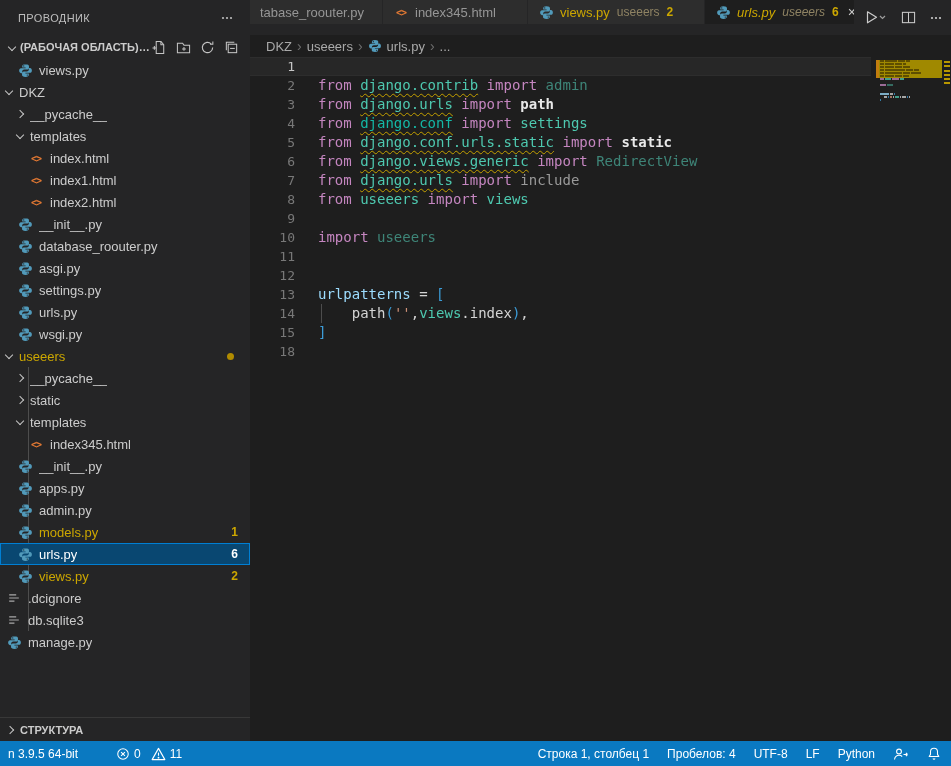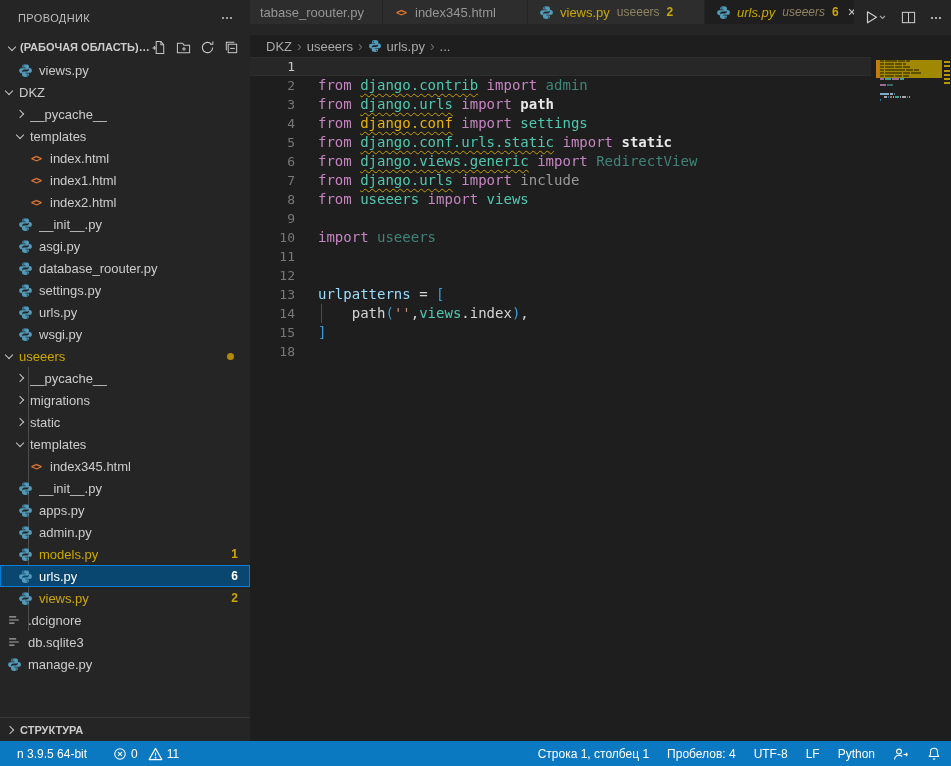--- a/index.html
+++ b/index.html
@@ -66,21 +66,21 @@
   .minimap { position:absolute; top:57px; right:9px; width:66px; height:60px; }
   .mm-row { position:absolute; left:0; right:0; height:3px; }
   .mm-row.warnrow { background:#a08900; }
   .mm-row.warnrow .gmark { position:absolute; left:0; top:0; width:3px; height:3px; background:#c27d0e; }
   .mm-bar { position:absolute; top:0; height:2px; }
   .overview-ruler { position:absolute; top:35px; right:0; width:9px; bottom:0; }
   .ov-mark { position:absolute; right:1px; width:6px; height:2px; background:#b99700; }
 
   
   .statusbar { position:absolute; left:0; right:0; bottom:0; height:25px; background:#0a79c1; color:#ffffff; display:flex; align-items:center; font-size:12px; }
-  .sb-left { display:flex; align-items:center; gap:8px; padding-left:17px; }
+  .sb-left { display:flex; align-items:center; gap:20px; padding-left:8px; }
   .sb-right { margin-left:auto; display:flex; align-items:center; gap:18px; padding-right:10px; }
   .status-item { display:flex; align-items:center; gap:4px; cursor:pointer; white-space:nowrap; }
   .problems { display:flex; align-items:center; gap:4px; margin-left:18px; }
   svg { display:block; }
 </style>
 </head>
 <body>
 
 <div class="sidebar">
   <div class="sb-title">
@@ -183,32 +183,32 @@
       </div>
       <div class="tree-row" style="padding-left: 17px;">
         <span class="fic">
           <svg width="15" height="15" viewBox="0 0 16 16">
             <path d="M7.9 1.2c-2.3 0-3.4.9-3.4 2v1.6h3.6v.7H3.2c-1.2 0-2 1-2 2.6s.8 2.7 2 2.7h1.3V9.1c0-1.2 1-2.1 2.2-2.1h3.1c1.1 0 1.9-.8 1.9-1.9V3.2c0-1.1-1.1-2-3.8-2z" fill="#519aba"></path>
             <path d="M8.1 14.8c2.3 0 3.4-.9 3.4-2v-1.6H7.9v-.7h4.9c1.2 0 2-1 2-2.6s-.8-2.7-2-2.7h-1.3v1.7c0 1.2-1 2.1-2.2 2.1H6.2c-1.1 0-1.9.8-1.9 1.9v1.9c0 1.1 1.1 2 3.8 2z" fill="#519aba"></path>
             <circle cx="6.1" cy="3.1" r=".7" fill="#252526"></circle>
             <circle cx="9.9" cy="12.9" r=".7" fill="#252526"></circle>
           </svg>
         </span>
+        <span class="lbl">database_roouter.py</span>
+      </div>
+      <div class="tree-row" style="padding-left: 17px;">
+        <span class="fic">
+          <svg width="15" height="15" viewBox="0 0 16 16">
+            <path d="M7.9 1.2c-2.3 0-3.4.9-3.4 2v1.6h3.6v.7H3.2c-1.2 0-2 1-2 2.6s.8 2.7 2 2.7h1.3V9.1c0-1.2 1-2.1 2.2-2.1h3.1c1.1 0 1.9-.8 1.9-1.9V3.2c0-1.1-1.1-2-3.8-2z" fill="#519aba"></path>
+            <path d="M8.1 14.8c2.3 0 3.4-.9 3.4-2v-1.6H7.9v-.7h4.9c1.2 0 2-1 2-2.6s-.8-2.7-2-2.7h-1.3v1.7c0 1.2-1 2.1-2.2 2.1H6.2c-1.1 0-1.9.8-1.9 1.9v1.9c0 1.1 1.1 2 3.8 2z" fill="#519aba"></path>
+            <circle cx="6.1" cy="3.1" r=".7" fill="#252526"></circle>
+            <circle cx="9.9" cy="12.9" r=".7" fill="#252526"></circle>
+          </svg>
+        </span>
         <span class="lbl">asgi.py</span>
-      </div>
-      <div class="tree-row" style="padding-left: 17px;">
-        <span class="fic">
-          <svg width="15" height="15" viewBox="0 0 16 16">
-            <path d="M7.9 1.2c-2.3 0-3.4.9-3.4 2v1.6h3.6v.7H3.2c-1.2 0-2 1-2 2.6s.8 2.7 2 2.7h1.3V9.1c0-1.2 1-2.1 2.2-2.1h3.1c1.1 0 1.9-.8 1.9-1.9V3.2c0-1.1-1.1-2-3.8-2z" fill="#519aba"></path>
-            <path d="M8.1 14.8c2.3 0 3.4-.9 3.4-2v-1.6H7.9v-.7h4.9c1.2 0 2-1 2-2.6s-.8-2.7-2-2.7h-1.3v1.7c0 1.2-1 2.1-2.2 2.1H6.2c-1.1 0-1.9.8-1.9 1.9v1.9c0 1.1 1.1 2 3.8 2z" fill="#519aba"></path>
-            <circle cx="6.1" cy="3.1" r=".7" fill="#252526"></circle>
-            <circle cx="9.9" cy="12.9" r=".7" fill="#252526"></circle>
-          </svg>
-        </span>
-        <span class="lbl">database_roouter.py</span>
       </div>
       <div class="tree-row" style="padding-left: 17px;">
         <span class="fic">
           <svg width="15" height="15" viewBox="0 0 16 16">
             <path d="M7.9 1.2c-2.3 0-3.4.9-3.4 2v1.6h3.6v.7H3.2c-1.2 0-2 1-2 2.6s.8 2.7 2 2.7h1.3V9.1c0-1.2 1-2.1 2.2-2.1h3.1c1.1 0 1.9-.8 1.9-1.9V3.2c0-1.1-1.1-2-3.8-2z" fill="#519aba"></path>
             <path d="M8.1 14.8c2.3 0 3.4-.9 3.4-2v-1.6H7.9v-.7h4.9c1.2 0 2-1 2-2.6s-.8-2.7-2-2.7h-1.3v1.7c0 1.2-1 2.1-2.2 2.1H6.2c-1.1 0-1.9.8-1.9 1.9v1.9c0 1.1 1.1 2 3.8 2z" fill="#519aba"></path>
             <circle cx="6.1" cy="3.1" r=".7" fill="#252526"></circle>
             <circle cx="9.9" cy="12.9" r=".7" fill="#252526"></circle>
           </svg>
         </span>
@@ -238,24 +238,20 @@
       </div>
       <div class="tree-row warn" style="padding-left: 6px;">
         <span class="chev down"></span>
         <span class="lbl">useeers</span>
         <span class="tree-dot"></span>
       </div>
       <div class="tree-guide" style="top: 308px; height: 264px;"></div>
       <div class="tree-row" style="padding-left: 17px;">
         <span class="chev right"></span>
         <span class="lbl">__pycache__</span>
-      </div>
-      <div class="tree-row" style="padding-left: 17px;">
-        <span class="chev right"></span>
-        <span class="lbl">migrations</span>
       </div>
       <div class="tree-row" style="padding-left: 17px;">
         <span class="chev right"></span>
         <span class="lbl">static</span>
       </div>
       <div class="tree-row" style="padding-left: 17px;">
         <span class="chev down"></span>
         <span class="lbl">templates</span>
       </div>
       <div class="tree-row" style="padding-left: 28px;">
@@ -451,21 +447,21 @@
       </span>
       <span class="sep">›</span>
       <span class="bc-item" style="display: inline-flex; align-items: center;">
         <span>...</span>
       </span>
     </div>
   <div class="code-area" id="code-area">
       <div class="code-line current"><span class="lnum">1</span><span class="ctext"></span></div>
       <div class="code-line"><span class="lnum">2</span><span class="ctext"><span data-c="kw" style="color: rgb(197, 134, 192);">from </span><span data-c="mod" class="sq" style="color: rgb(78, 201, 176);">django.contrib</span><span data-c="kw" style="color: rgb(197, 134, 192);"> import </span><span data-c="moddim" style="color: rgb(62, 133, 120);">admin</span></span></div>
       <div class="code-line"><span class="lnum">3</span><span class="ctext"><span data-c="kw" style="color: rgb(197, 134, 192);">from </span><span data-c="mod" class="sq" style="color: rgb(78, 201, 176);">django.urls</span><span data-c="kw" style="color: rgb(197, 134, 192);"> import </span><span data-c="fn" style="color: rgb(232, 232, 232);">path</span></span></div>
-      <div class="code-line"><span class="lnum">4</span><span class="ctext"><span data-c="kw" style="color: rgb(197, 134, 192);">from </span><span data-c="mod" class="sq" style="color: #eab308;">django.conf</span><span data-c="kw" style="color: rgb(197, 134, 192);"> import </span><span data-c="mod" style="color: rgb(78, 201, 176);">settings</span></span></div>
+      <div class="code-line"><span class="lnum">4</span><span class="ctext"><span data-c="kw" style="color: rgb(197, 134, 192);">from </span><span data-c="mod" class="sq" style="color: #14b8a6;">django.conf</span><span data-c="kw" style="color: rgb(197, 134, 192);"> import </span><span data-c="mod" style="color: rgb(78, 201, 176);">settings</span></span></div>
       <div class="code-line"><span class="lnum">5</span><span class="ctext"><span data-c="kw" style="color: rgb(197, 134, 192);">from </span><span data-c="mod" class="sq" style="color: rgb(78, 201, 176); text-align: right;">django.conf.urls.static</span><span data-c="kw" style="color: rgb(197, 134, 192);"> import </span><span data-c="fn" style="color: rgb(232, 232, 232);">static</span></span></div>
       <div class="code-line"><span class="lnum">6</span><span class="ctext"><span data-c="kw" style="color: rgb(197, 134, 192);">from </span><span data-c="mod" class="sq" style="color: rgb(78, 201, 176);">django.views.generic</span><span data-c="kw" style="color: rgb(197, 134, 192);"> import </span><span data-c="moddim" style="color: rgb(62, 133, 120);">RedirectView</span></span></div>
       <div class="code-line"><span class="lnum">7</span><span class="ctext"><span data-c="kw" style="color: rgb(197, 134, 192);">from </span><span data-c="mod" class="sq" style="color: rgb(78, 201, 176);">django.urls</span><span data-c="kw" style="color: rgb(197, 134, 192);"> import </span><span data-c="txtdim" style="color: rgb(154, 154, 154);">include</span></span></div>
       <div class="code-line"><span class="lnum">8</span><span class="ctext"><span data-c="kw" style="color: rgb(197, 134, 192);">from </span><span data-c="mod" style="color: rgb(78, 201, 176);">useeers</span><span data-c="kw" style="color: rgb(197, 134, 192);"> import </span><span data-c="mod" style="color: rgb(78, 201, 176);">views</span></span></div>
       <div class="code-line"><span class="lnum">9</span><span class="ctext"></span></div>
       <div class="code-line"><span class="lnum">10</span><span class="ctext"><span data-c="kw" style="color: rgb(197, 134, 192);">import </span><span data-c="moddim" style="color: rgb(62, 133, 120);">useeers</span></span></div>
       <div class="code-line"><span class="lnum">11</span><span class="ctext"></span></div>
       <div class="code-line"><span class="lnum">12</span><span class="ctext"></span></div>
       <div class="code-line"><span class="lnum">13</span><span class="ctext"><span data-c="var" style="color: rgb(156, 220, 254);">urlpatterns</span><span data-c="txt" style="color: rgb(212, 212, 212);"> = </span><span data-c="brk" style="color: rgb(60, 156, 215);">[</span></span></div>
       <div class="code-line"><span class="lnum">14</span><span class="indent-guide"></span><span class="ctext"><span data-c="txt" style="color: rgb(212, 212, 212);">    </span><span data-c="txt" style="color: rgb(212, 212, 212);">path</span><span data-c="brk" style="color: rgb(60, 156, 215);">(</span><span data-c="str" style="color: rgb(206, 145, 120);">''</span><span data-c="txt" style="color: rgb(212, 212, 212);">,</span><span data-c="mod" style="color: rgb(78, 201, 176);">views</span><span data-c="txt" style="color: rgb(212, 212, 212);">.</span><span data-c="txt" style="color: rgb(212, 212, 212);">index</span><span data-c="brk" style="color: rgb(60, 156, 215);">)</span><span data-c="txt" style="color: rgb(212, 212, 212);">,</span></span></div>

